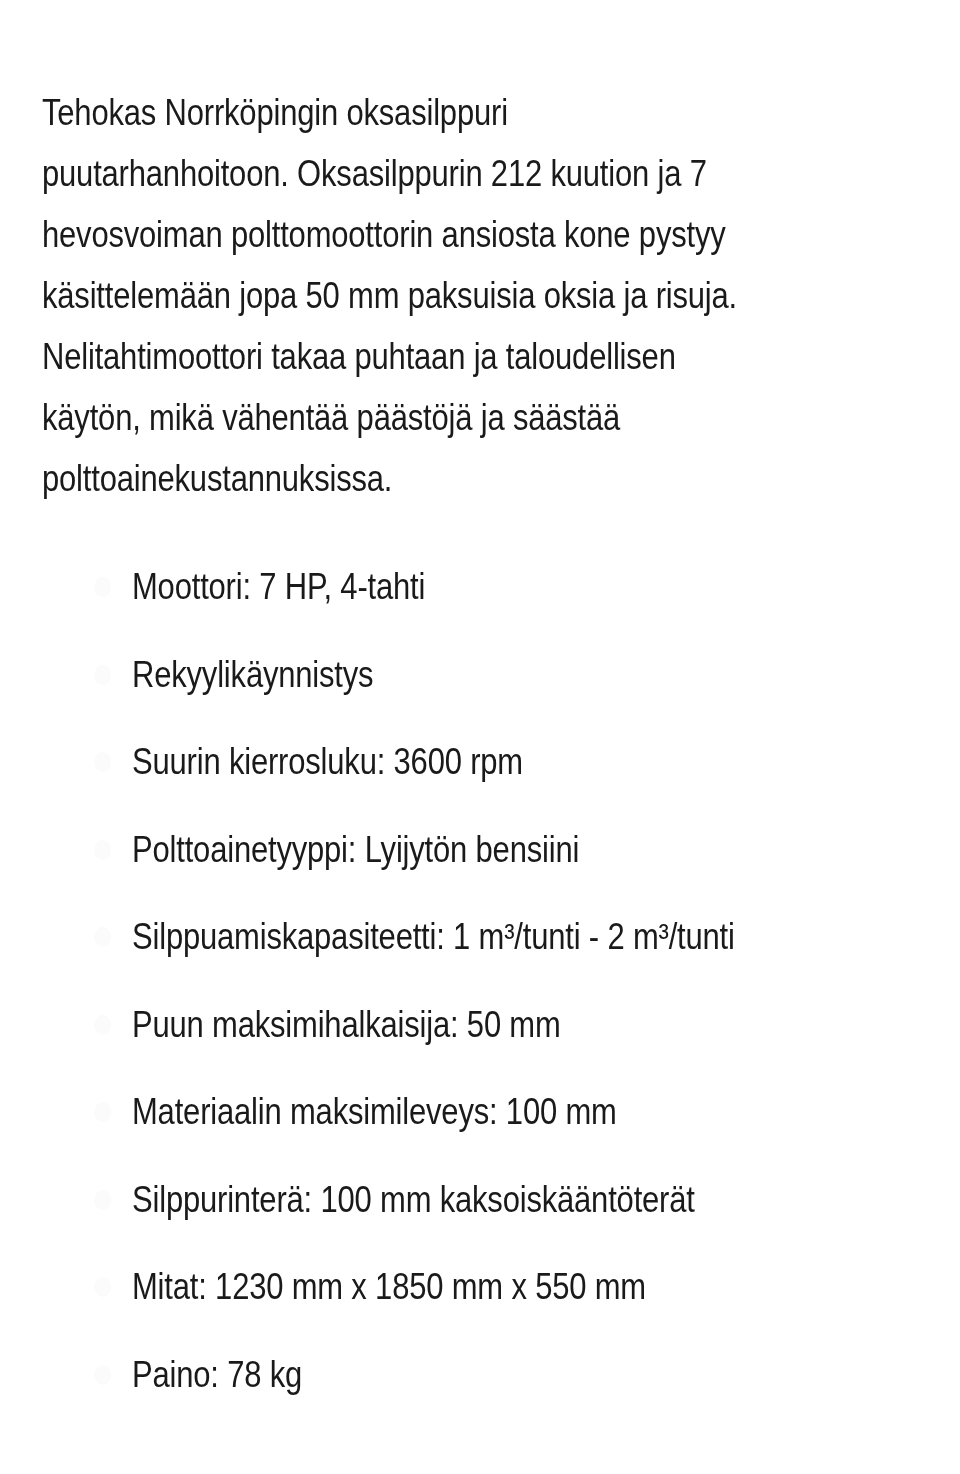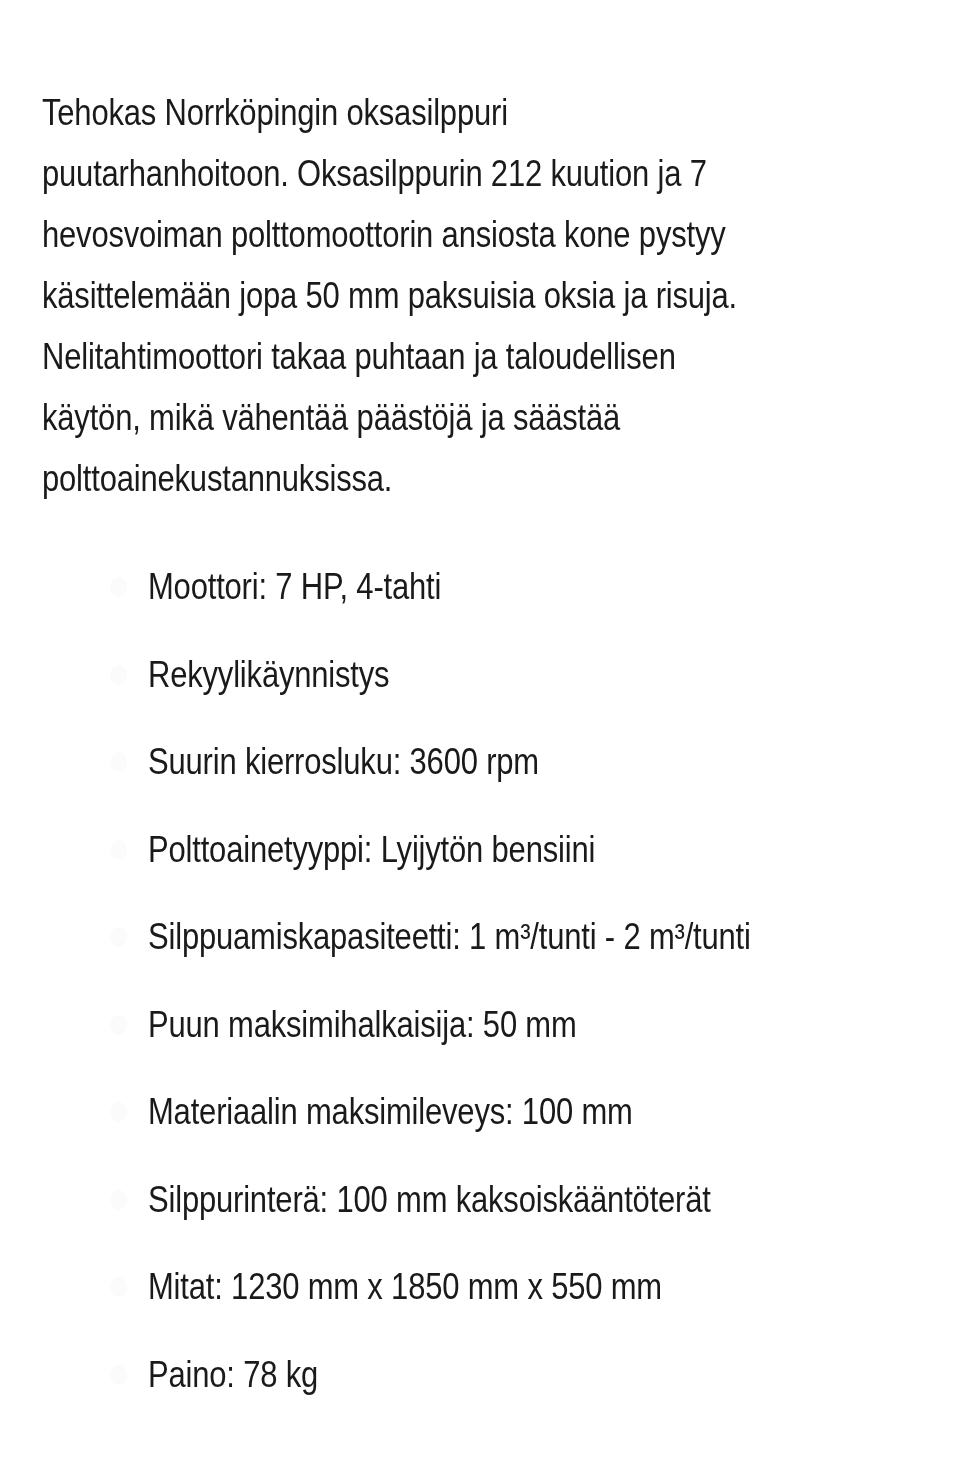--- a/index.html
+++ b/index.html
@@ -7,21 +7,21 @@
     width: 960px; height: 1474px; overflow: hidden; position: relative;
     font-family: "Liberation Sans", sans-serif; color: #1a1a1a;
   }
   .desc {
     position: absolute; left: 42px; top: 82px; width: 900px;
     font-size: 36px; line-height: 61px; margin: 0;
     transform-origin: 0 0; transform: scaleX(0.86);
     width: 1040px; letter-spacing: -0.2px;
   }
   .specs {
-    position: absolute; left: 148px; top: 557px; margin: 0; padding: 0;
+    position: absolute; left: 132px; top: 557px; margin: 0; padding: 0;
     list-style: none;
   }
   .specs li {
     height: 87.5px; line-height: 60px; font-size: 36px;
     white-space: nowrap; transform-origin: 0 0; transform: scaleX(0.86);
     letter-spacing: -0.2px;
   }
   .bullet {
     position: absolute; left: -44px; top: 20px; width: 20px; height: 20px;
     border-radius: 50%; background: #fbfbfb;

